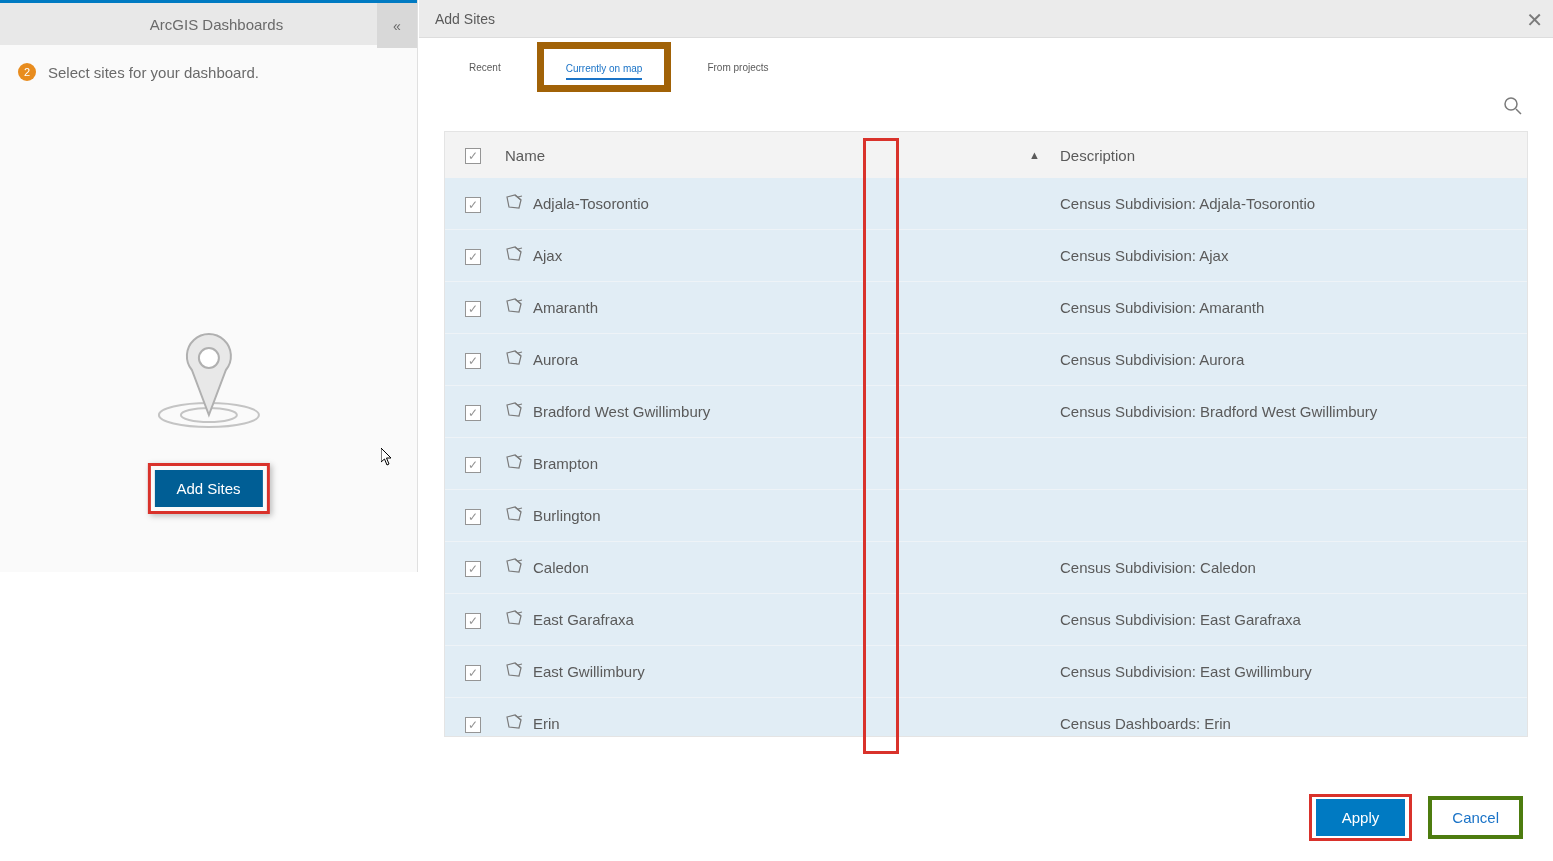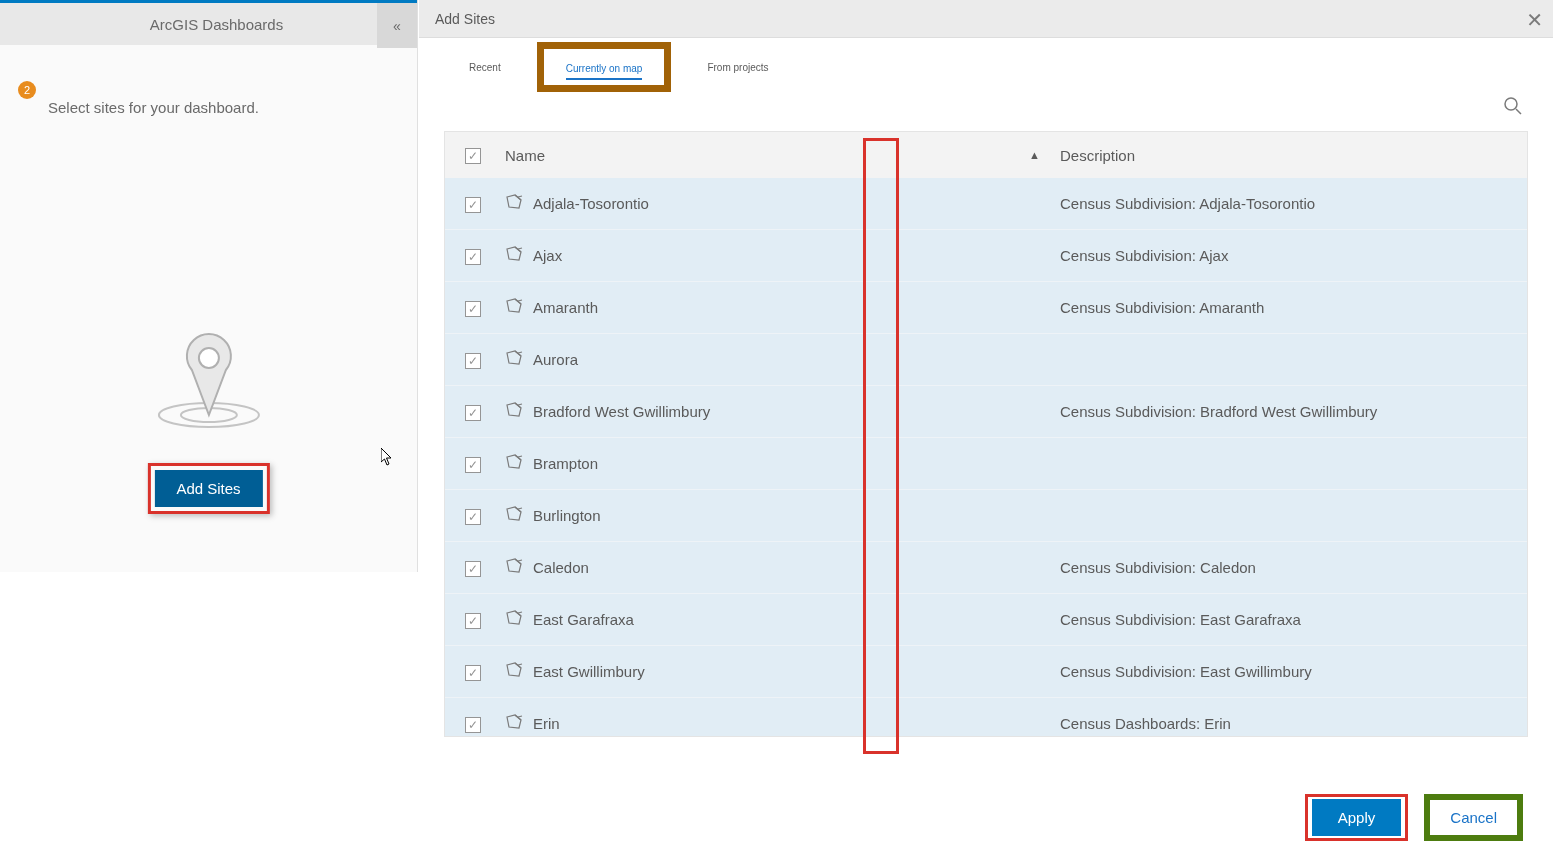--- a/index.html
+++ b/index.html
@@ -5,21 +5,21 @@
 * { box-sizing: border-box; margin: 0; padding: 0; }
 body { font-family: 'Segoe UI', Arial, sans-serif; font-size: 14px; color: #4c4c4c; background: #fff; width: 1553px; height: 861px; overflow: hidden; position: relative; }
 
 .left-panel { position: absolute; left: 0; top: 0; width: 418px; height: 572px; background: #fafafa; border-right: 1px solid #e0e0e0; }
 .left-header { height: 45px; background: #e8e8e8; border-top: 3px solid #007ac2; display: flex; align-items: center; justify-content: center; position: relative; padding-left: 16px; }
 .left-header-title { color: #6a6a6a; font-size: 15px; }
 .collapse-btn { position: absolute; right: 0; top: 0; height: 45px; width: 40px; background: #d8d8d8; display: flex; align-items: center; justify-content: center; cursor: pointer; color: #6a6a6a; }
 
 .step-row { padding: 18px 18px; display: flex; align-items: center; gap: 12px; }
 .step-num { width: 18px; height: 18px; border-radius: 50%; background: #e88c1e; color: #fff; font-size: 11px; display: flex; align-items: center; justify-content: center; }
-.step-text { color: #6a6a6a; font-size: 15px; margin-top: 36px; }
+.step-text { color: #6a6a6a; font-size: 15px; }
 
 .empty-illus { position: absolute; left: 50%; top: 330px; transform: translateX(-50%); text-align: center; }
 .pin-svg { margin-bottom: 30px; }
 
 .add-sites-btn { background: #005e95; color: #fff; border: none; padding: 10px 22px; font-size: 15px; cursor: pointer; }
 .highlight-box { border: 3px solid #d9322b; box-shadow: 2px 2px 6px rgba(0,0,0,.25); padding: 4px; display: inline-block; }
 
 .cursor-img { position: absolute; left: 381px; top: 448px; font-size: 16px; color: #000; pointer-events: none; }
 
 .dialog { position: absolute; left: 419px; top: 0; width: 1134px; height: 861px; background: #fff; }
@@ -49,21 +49,21 @@
 .cell-name { width: 527px; }
 .cell-desc { flex: 1; }
 
 .checkbox { width: 16px; height: 16px; border: 1px solid #959595; background: #fff; display: inline-flex; align-items: center; justify-content: center; color: #959595; font-size: 12px; cursor: pointer; }
 
 .check-col-highlight { position: absolute; left: 444px; top: 138px; width: 36px; height: 616px; border: 3px solid #d9322b; pointer-events: none; }
 
 .dialog-footer { position: absolute; bottom: 20px; right: 30px; display: flex; align-items: center; gap: 16px; margin-left: 20px; }
 .apply-btn { background: #007ac2; color: #fff; border: none; padding: 10px 26px; font-size: 15px; cursor: pointer; }
 .apply-highlight { border: 3px solid #d9322b; padding: 2px 4px; }
-.cancel-btn { background: #fff; color: #1a73c7; border: 6px solid #4d7c0f; padding: 9px 20px; font-size: 15px; cursor: pointer; }
+.cancel-btn { background: #fff; color: #1a73c7; border: 4px solid #4d7c0f; padding: 9px 20px; font-size: 15px; cursor: pointer; }
 
 .poly-icon { width:18px; height:16px; display:inline-block; }
 
 
 .tbody-scroll::-webkit-scrollbar { width: 16px; }
 .tbody-scroll::-webkit-scrollbar-track { background: #f1f1f1; }
 .tbody-scroll::-webkit-scrollbar-thumb { background: #c1c1c1; }
 </style>
 </head>
 <body>
@@ -168,20 +168,21 @@
           <div class="cell-desc">Census Subdivision: Amaranth</div>
         </div>
         <div class="row">
           <div class="cell-check"><span class="checkbox">✓</span></div>
           <div class="cell-icon"><svg class="poly-icon" viewBox="0 0 18 16">
               <path d="M2 3 L10 1 L16 6 L14 14 L4 13 Z" fill="none" stroke="#7a7a7a" stroke-width="1.2"></path>
               <path d="M10 1 L16 6" fill="none" stroke="#7a7a7a" stroke-width="1.2"></path>
               <path d="M13 3 L17 2" fill="none" stroke="#7a7a7a" stroke-width="1.2"></path>
             </svg></div>
           <div class="cell-name">Aurora</div>
+          <div class="cell-desc">Census Subdivision: Aurora</div>
         </div>
         <div class="row">
           <div class="cell-check"><span class="checkbox">✓</span></div>
           <div class="cell-icon"><svg class="poly-icon" viewBox="0 0 18 16">
               <path d="M2 3 L10 1 L16 6 L14 14 L4 13 Z" fill="none" stroke="#7a7a7a" stroke-width="1.2"></path>
               <path d="M10 1 L16 6" fill="none" stroke="#7a7a7a" stroke-width="1.2"></path>
               <path d="M13 3 L17 2" fill="none" stroke="#7a7a7a" stroke-width="1.2"></path>
             </svg></div>
           <div class="cell-name">Bradford West Gwillimbury</div>
           <div class="cell-desc">Census Subdivision: Bradford West Gwillimbury</div>

